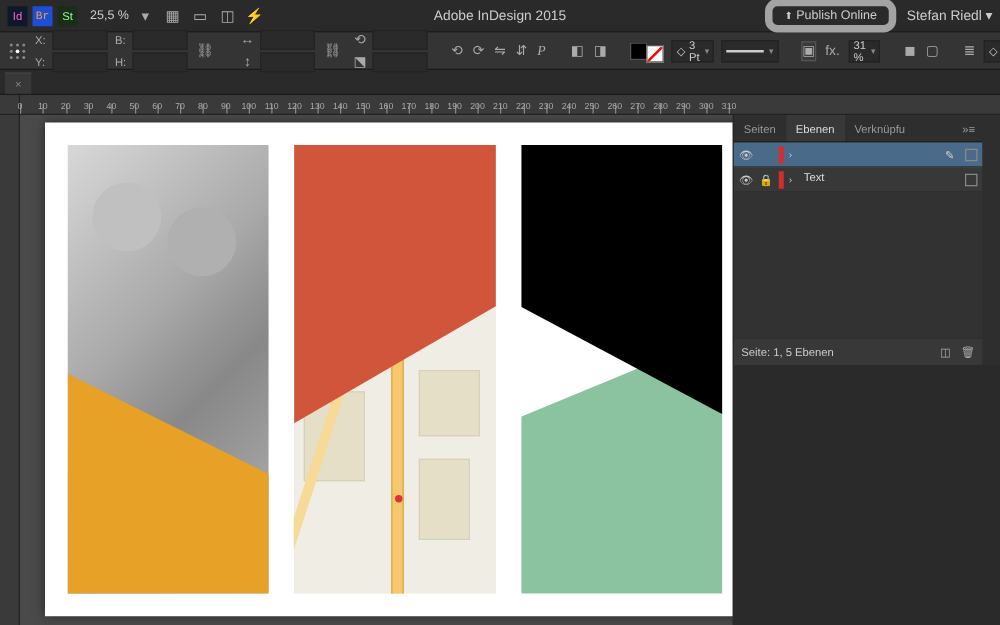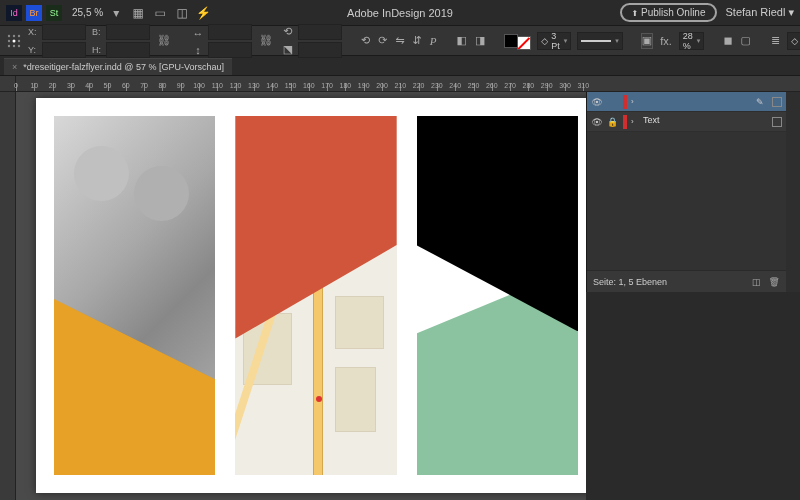--- a/index.html
+++ b/index.html
@@ -2,27 +2,27 @@
 <html><head>
 <meta charset="utf-8">
 <style>
   * { box-sizing: border-box; margin: 0; padding: 0; font-family: "Segoe UI", Arial, sans-serif; }
   body { width: 800px; height: 500px; background: #2a2a2a; overflow: hidden; color: #ccc; font-size: 10px; }
   
   
   .menubar { height: 26px; background: #2a2a2a; display: flex; align-items: center; padding: 0 6px; border-bottom: 1px solid #1a1a1a; }
   .menubar-left { display: flex; align-items: center; gap: 4px; }
   .app-icon { width: 16px; height: 16px; background: #3a3a3a; display: flex; align-items: center; justify-content: center; font-size: 9px; color: #fff; }
-  .br-icon { background: #1d4ed8; color: #ff9933; }
+  .br-icon { background: #1d4ed8; color: #ff9933; font-family: Liberation Mono, monospace; }
   .st-icon { background: #1a2d1a; color: #99ff99; }
   .zoom-pct { margin-left: 6px; color: #ccc; }
   .menubar .icon { width: 18px; height: 18px; display: flex; align-items: center; justify-content: center; color: #aaa; font-size: 12px; }
   .app-title { position: absolute; left: 50%; transform: translateX(-50%); color: #ccc; font-size: 11px; }
   .menubar-right { margin-left: auto; display: flex; align-items: center; gap: 8px; }
-  .publish-btn { border: 2px solid #a3a3a3; border-radius: 10px; padding: 2px 10px; font-size: 10px; color: #ccc; cursor: pointer; }
+  .publish-btn { border: 6px solid #a3a3a3; border-radius: 10px; padding: 2px 10px; font-size: 10px; color: #ccc; cursor: pointer; }
   .user-name { color: #ccc; font-size: 11px; }
   
   
   .controlbar { height: 30px; background: #343434; display: flex; align-items: center; padding: 0 6px; gap: 6px; border-bottom: 1px solid #1a1a1a; }
   .ctrl-group { display: flex; align-items: center; gap: 3px; }
   .ctrl-label { color: #aaa; font-size: 9px; width: 12px; }
   .ctrl-field { width: 44px; height: 16px; background: #2a2a2a; border: 1px solid #222; color: #888; font-size: 9px; padding: 0 2px; }
   .ctrl-icon { width: 16px; height: 16px; display: flex; align-items: center; justify-content: center; color: #aaa; font-size: 11px; border: 1px solid transparent; }
   .ctrl-icon.boxed { border-color: #555; background: #3a3a3a; }
   .sep { width: 1px; height: 22px; background: #222; margin: 0 3px; }
@@ -103,21 +103,21 @@
     <div class="app-icon" style="background:#0f172a;color:#ff66cc">Id</div>
     <div class="app-icon br-icon">Br</div>
     <div class="app-icon st-icon">St</div>
     <span class="zoom-pct">25,5 %</span>
     <span class="icon">▾</span>
     <span class="icon">▦</span>
     <span class="icon">▭</span>
     <span class="icon">◫</span>
     <span class="icon">⚡</span>
   </div>
-  <div class="app-title">Adobe InDesign 2019</div>
+  <div class="app-title">Adobe InDesign 2015</div>
   <div class="menubar-right">
     <div class="publish-btn"><span style="font-size:8px">⬆</span> <span>Publish Online</span></div>
     <span class="user-name"><span>Stefan Riedl</span> ▾</span>
   </div>
 </div>
 
 <div class="controlbar">
   <div class="ctrl-group">
     <svg width="16" height="16">
         <g fill="#888">
@@ -204,37 +204,36 @@
       <span class="arrow">▾</span>
     </div>
   <div class="dropdown-field" style="width:50px">
       <span style="border-top:2px solid #ccc;width:30px;height:0"></span>
       <span class="arrow">▾</span>
     </div>
   <div class="sep"></div>
   <span class="ctrl-icon boxed">▣</span>
   <span class="ctrl-icon">fx.</span>
   <div class="dropdown-field">
-      <span>28 %</span>
+      <span>31 %</span>
       <span class="arrow">▾</span>
     </div>
   <div class="sep"></div>
   <span class="ctrl-icon">◼</span>
   <span class="ctrl-icon">▢</span>
   <div class="sep"></div>
   <span class="ctrl-icon">≣</span>
   <div class="dropdown-field">
       <span>◇</span> 
     </div>
 </div>
 
 <div class="tabbar">
   <div class="doc-tab">
     <span class="close">×</span>
-    <span>*dreseitiger-falzflyer.indd @ 57 % [GPU-Vorschau]</span>
   </div>
 </div>
 
 <div class="ruler-h">
   <div class="ruler-corner"></div>
   <div class="ruler-ticks" id="ruler-ticks">
       <div class="tick major" style="left: 0px;"></div>
       <div class="tick-label" style="left: 0px;">0</div>
       <div class="tick major" style="left: 18.3px;"></div>
       <div class="tick-label" style="left: 18.3px;">10</div>
@@ -324,20 +323,26 @@
         </div>
         <div class="panel">
           <div class="panel3-bot"></div>
           <div class="panel3-top"></div>
         </div>
       </div>
     </div>
   </div>
 
   <div class="sidepanel" style="height:200px">
+    <div class="panel-tabs">
+      <div class="ptab">Seiten</div>
+      <div class="ptab active">Ebenen</div>
+      <div class="ptab">Verknüpfu</div>
+      <div class="ptab-menu">»≡</div>
+    </div>
     <div class="layer-row selected">
       <span class="layer-eye">👁</span>
       <span class="layer-lock"></span>
       <span class="layer-color" style="background:#d12f2f"></span>
       <span class="layer-arrow">›</span>
       <span class="layer-name">Text</span>
       <span class="layer-pen">✎</span>
       <span class="layer-sq"></span>
     </div>
     <div class="layer-row">

